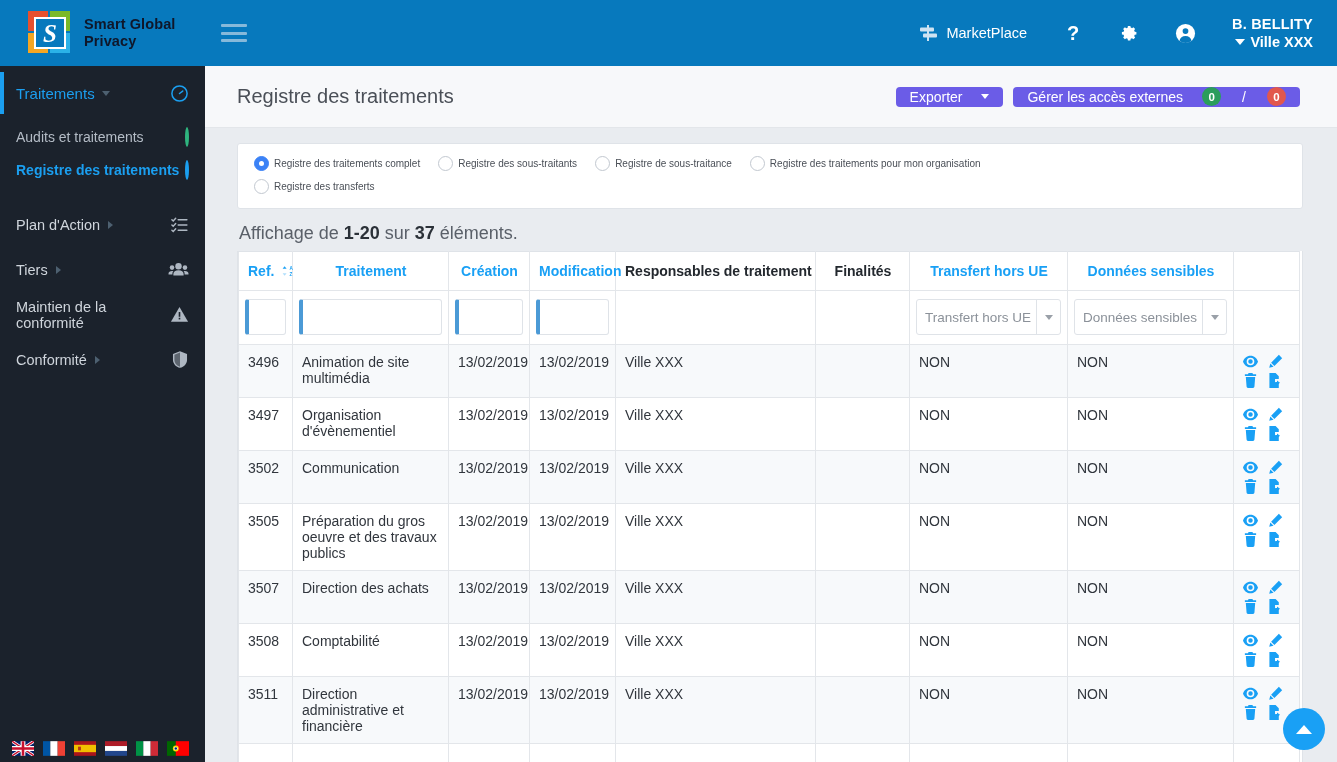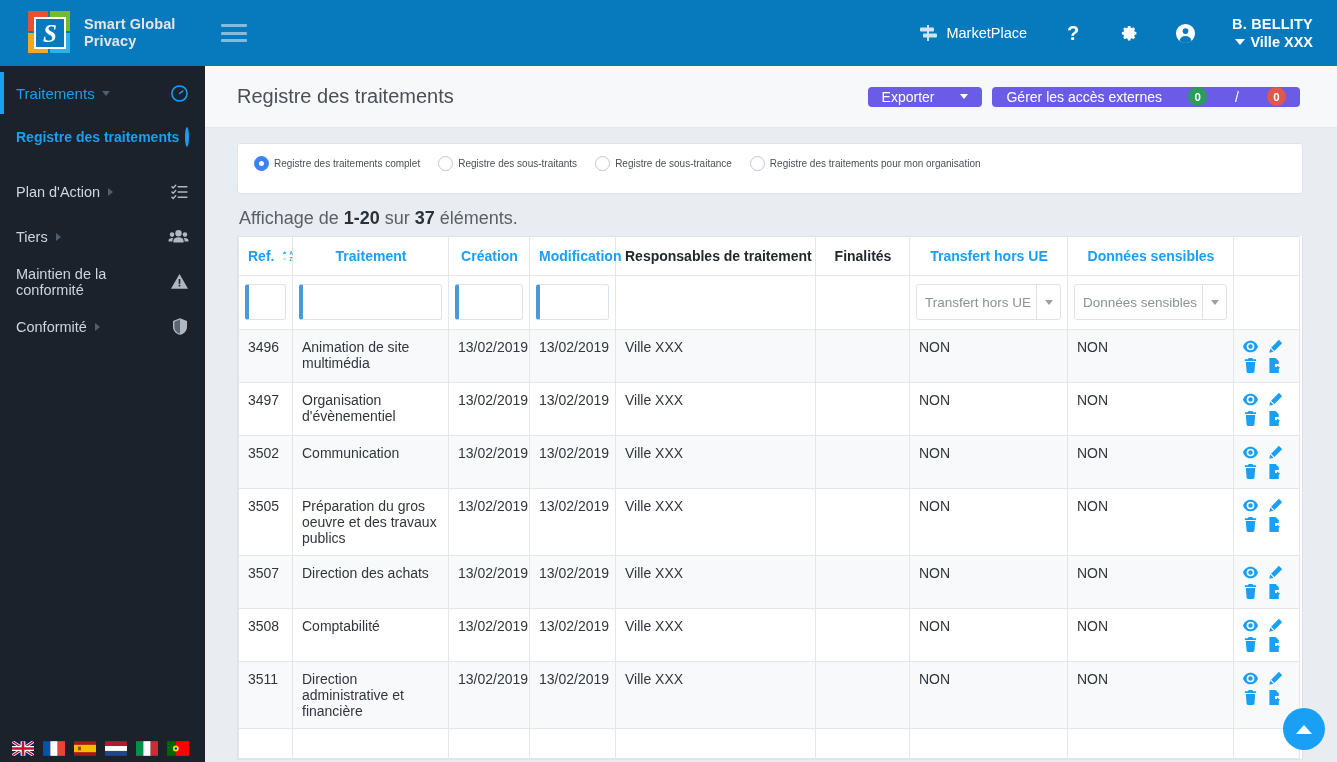--- a/index.html
+++ b/index.html
@@ -30,21 +30,21 @@
   .logo-mark .inner {
     position: absolute; left: 6px; top: 6px; width: 32px; height: 32px;
     background: #0779bd; border: 2px solid #ffffff;
     display: flex; align-items: center; justify-content: center;
   }
   .logo-mark .inner span {
     color: #fff; font-family: "Liberation Serif", serif;
     font-size: 25px; font-weight: bold; font-style: italic; line-height: 1;
   }
   .brandtext {
-    color: #e5e5e5; font-size: 14.5px; font-weight: bold; line-height: 1.18;
+    color: #0f172a; font-size: 14.5px; font-weight: bold; line-height: 1.18;
     letter-spacing: .1px;
   }
   .hamburger-zone {
     width: 60px; height: 66px; display: flex; align-items: center;
     justify-content: flex-start; padding-left: 16px;
   }
   .hamburger { width: 26px; height: 18px; display: flex; flex-direction: column;
     justify-content: space-between; cursor: pointer; }
   .hamburger i { display: block; height: 3px; background: #86b9da; border-radius: 1px; }
 
@@ -121,21 +121,21 @@
   }
   .page-head {
     height: 62px; background: #f7f8fa; border-bottom: 1px solid #e3e6ea;
     display: flex; align-items: center; padding: 0 37px 0 32px;
   }
   .page-title { font-size: 20px; color: #4a4f57; }
   .head-actions { margin-left: auto; display: flex; align-items: center; gap: 10px; }
   .btn {
     background: #6b5ce7; color: #fff; border: none; border-radius: 4px;
     font-size: 14px; height: 20px; padding: 0 14px; cursor: pointer;
-    display: flex; align-items: center; gap: 26px;
+    display: flex; align-items: center; gap: 19px;
     font-family: "Liberation Sans", sans-serif;
   }
   .btn .caret-w { width: 0; height: 0; border-left: 4.5px solid transparent;
     border-right: 4.5px solid transparent; border-top: 5px solid #fff; }
   .badge {
     display: inline-flex; align-items: center; justify-content: center;
     width: 19px; height: 19px; border-radius: 50%; font-size: 11.5px;
     font-weight: bold; color: #fff;
   }
   .badge.green { background: #2a9d5c; }
@@ -297,20 +297,24 @@
       <span class="lbl">Traitements</span>
       <span class="chev"></span>
       <span class="rico">
         <svg width="19" height="19" viewBox="0 0 20 20" fill="none" stroke="#1b9ff0" stroke-width="1.6">
           <circle cx="10" cy="10" r="8"></circle>
             <path d="M10 10l3.4-2.6" stroke-linecap="round"></path>
         </svg>
       </span>
     </div>
 
+    <div class="side-sub">
+      <span class="lbl">Audits et traitements</span>
+      <span class="rico"><span class="ring"></span></span>
+    </div>
 
     <div class="side-sub active">
       <span class="lbl">Registre des traitements</span>
       <span class="rico"><span class="ring blue"></span></span>
     </div>
 
     <div style="height:16px"></div>
 
     <div class="side-item">
       <span class="lbl">Plan d'Action</span>
@@ -434,20 +438,26 @@
           </label>
           <label class="radio-opt">
             <span class="radio-box"></span>
             <span class="radio-lbl">Registre de sous-traitance</span>
           </label>
           <label class="radio-opt">
             <span class="radio-box"></span>
             <span class="radio-lbl">Registre des traitements pour mon organisation</span>
           </label>
         </div>
+        <div class="radio-row">
+          <label class="radio-opt">
+            <span class="radio-box"></span>
+            <span class="radio-lbl">Registre des transferts</span>
+          </label>
+        </div>
       </div>
 
       <div class="showing">
         <span>Affichage de </span><b>1-20</b><span> sur </span><b>37</b><span> éléments.</span>
       </div>
 
       <div class="tbl-wrap">
         <table class="reg">
           <colgroup>
             <col style="width:54px">

